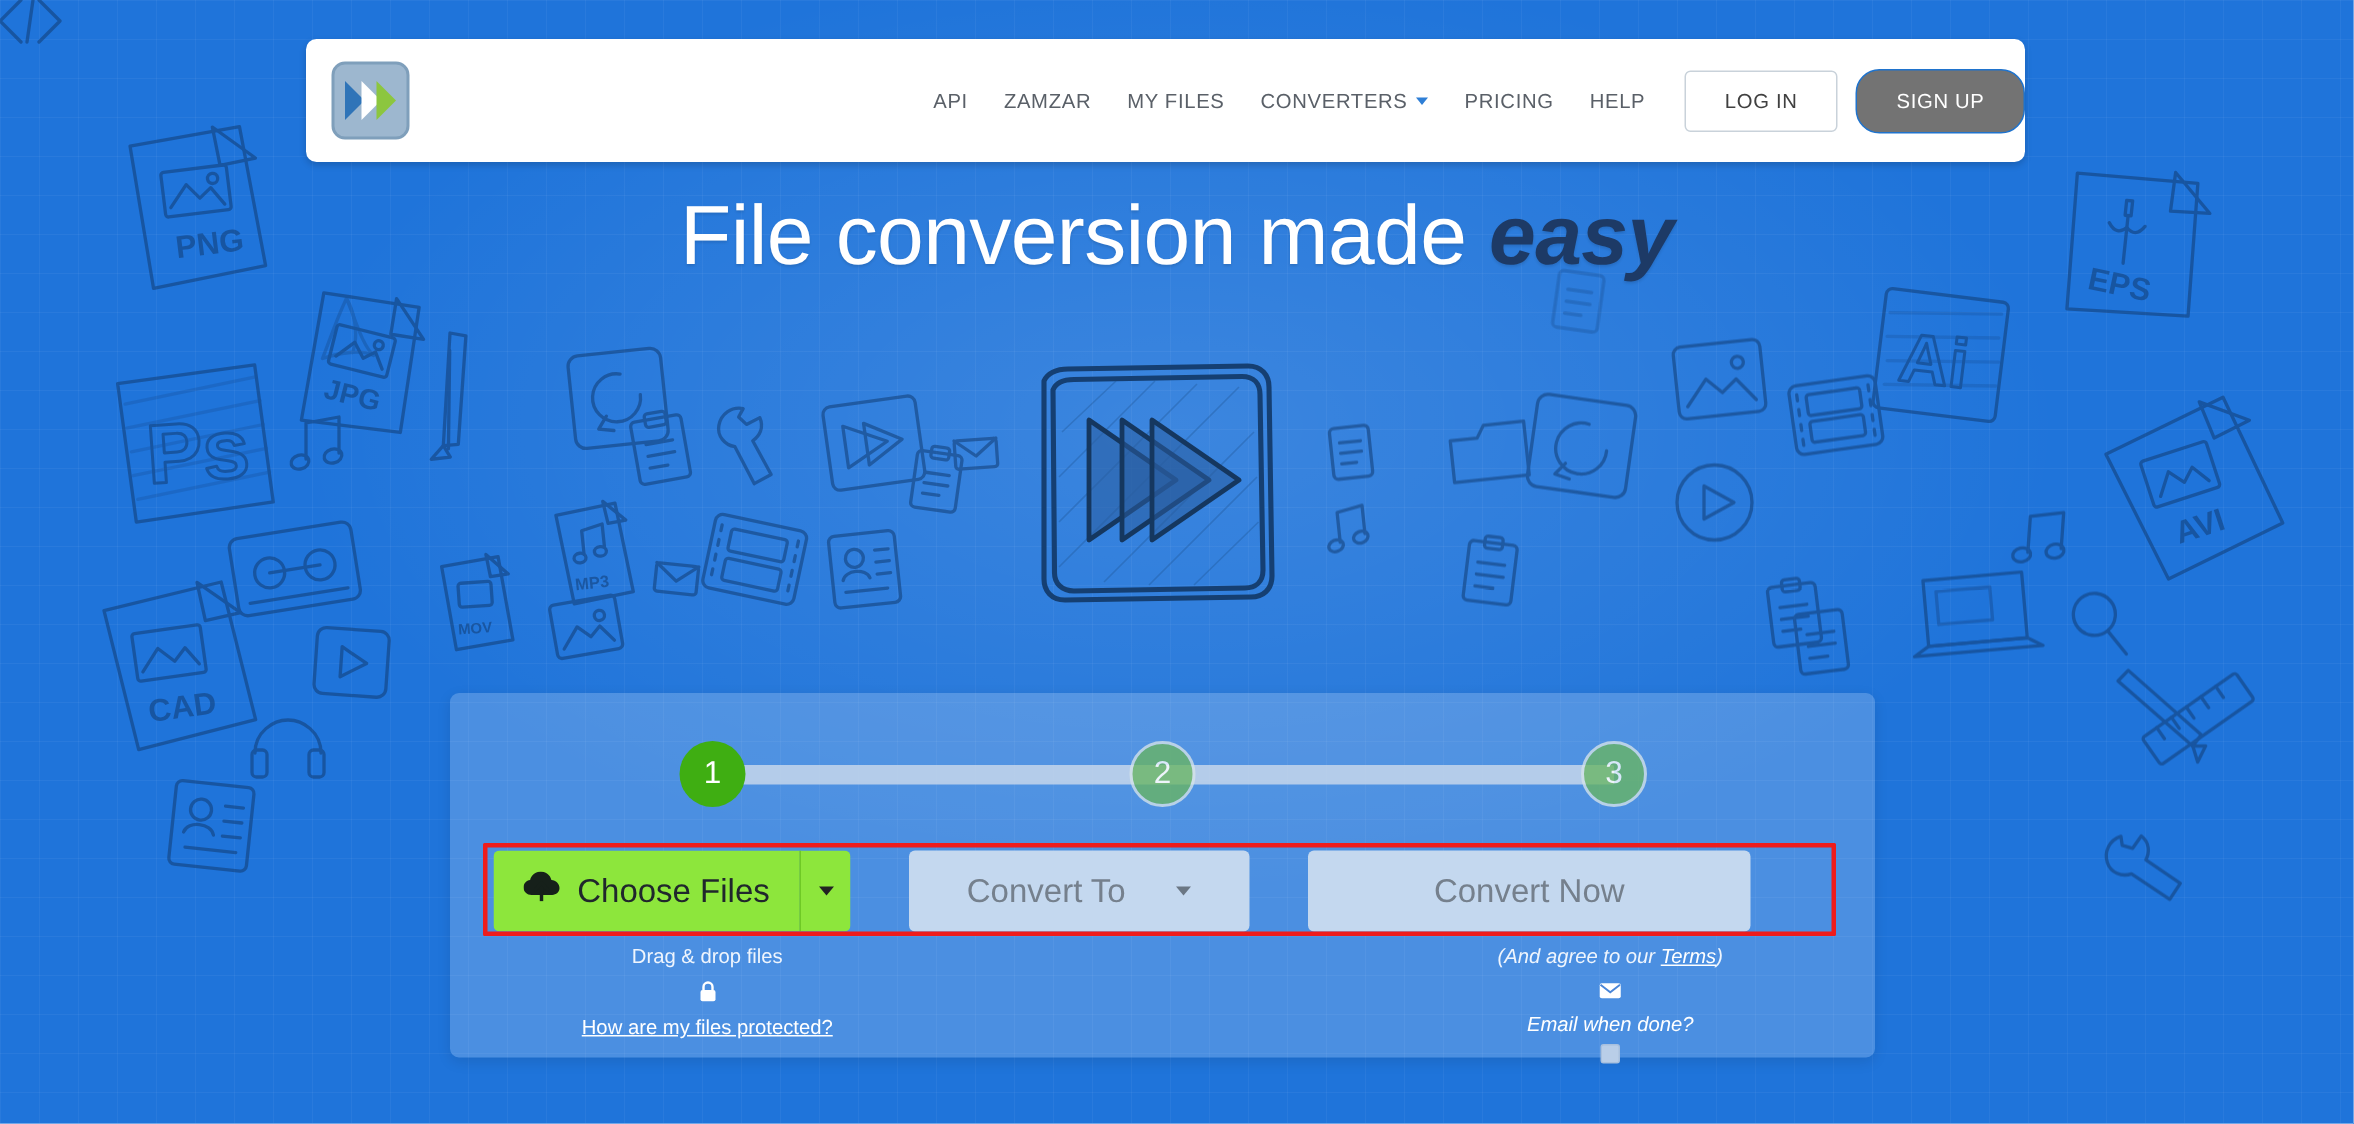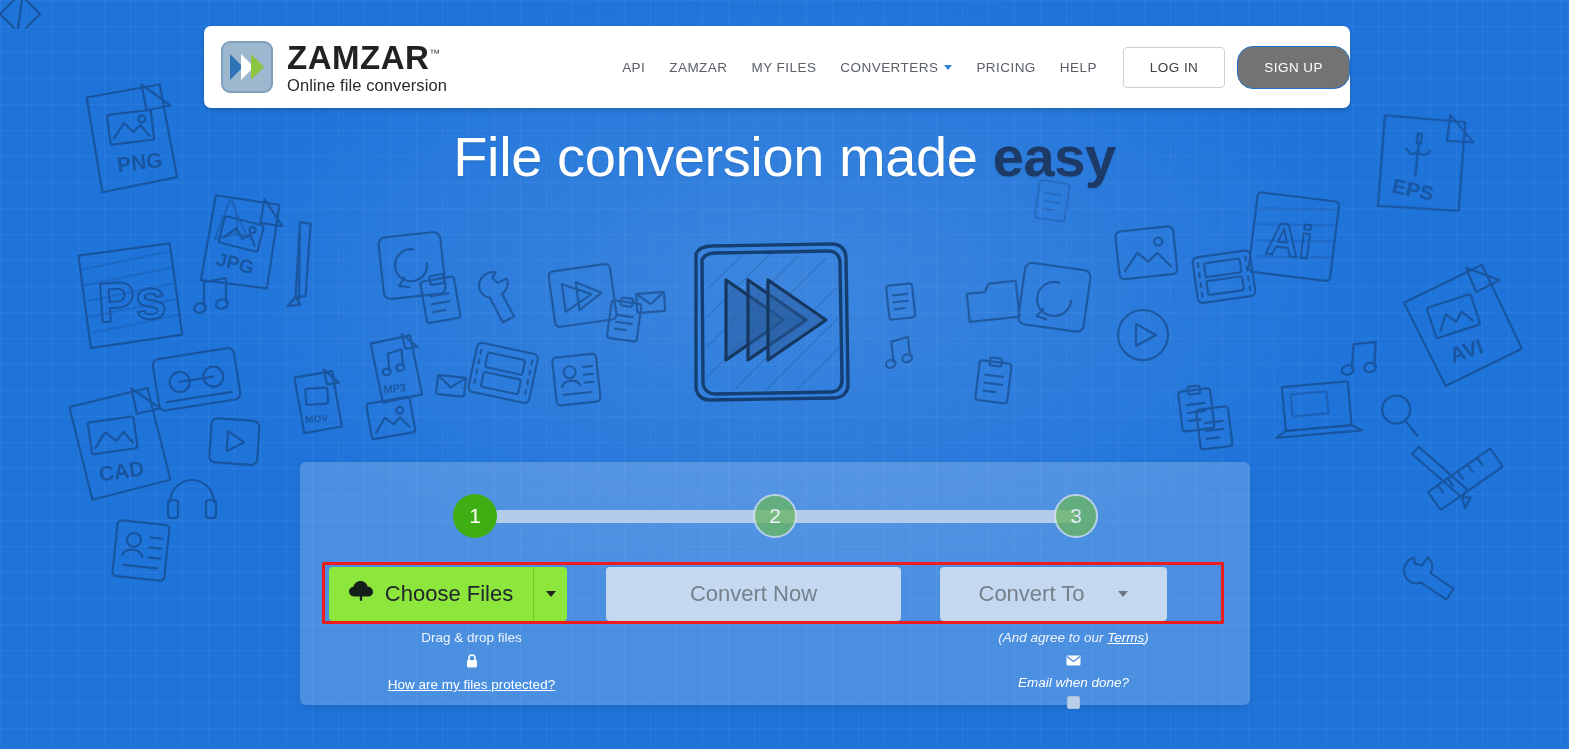--- a/index.html
+++ b/index.html
@@ -158,20 +158,21 @@
     font-size: 56px;
     font-weight: normal;
     color: #ffffff;
     letter-spacing: -0.4px;
     line-height: 1.05;
     text-shadow: 0 1px 2px rgba(0,0,0,0.12);
   }
   .hero h1 .accent {
     font-weight: bold;
     color: #1d3a66;
+    font-style: italic;
   }
   .hero .sub {
     margin-top: 14px;
     font-size: 16.5px;
     color: #eef4fd;
     letter-spacing: 0.1px;
   }
 
   
   .hero-graphic {
@@ -654,26 +655,20 @@
 
   <div class="header">
 
     <div class="brand">
       <div class="brand-mark">
         <svg width="36" height="30" viewBox="0 0 36 30" aria-hidden="true">
           <path d="M1 2 L14 15 L1 28 Z" fill="#2f74b8"></path>
           <path d="M12 2 L25 15 L12 28 Z" fill="#ffffff"></path>
           <path d="M22 2 L35 15 L22 28 Z" fill="#8cc63f"></path>
         </svg>
-      </div>
-      <div class="brand-text">
-        <div class="brand-name">
-          <span>ZAMZAR</span><span class="brand-tm">™</span>
-        </div>
-        <div class="brand-tag">Online file conversion</div>
       </div>
     </div>
 
     <div class="nav">
       <a class="nav-item">
           <span>API</span>
         </a>
       <a class="nav-item">
           <span>ZAMZAR</span>
         </a>
@@ -738,27 +733,27 @@
               <path d="M8 12 L12 7.6 L16 12" stroke="#16201a" stroke-width="2.3" fill="none" stroke-linecap="round" stroke-linejoin="round"></path>
             </svg>
           </span>
           <span>Choose Files</span>
         </button>
         <div class="choose-arrow">
           <span class="caret-dk"></span>
         </div>
       </div>
 
-      <button class="btn-disabled btn-convert-now">
-        <span>Convert Now</span>
-      </button>
-
       <button class="btn-disabled btn-convert-to">
         <span>Convert To</span>
         <span class="caret-gr"></span>
+      </button>
+
+      <button class="btn-disabled btn-convert-now">
+        <span>Convert Now</span>
       </button>
     </div>
 
     <div class="panel-foot-left">
       <div class="small-line">Drag &amp; drop files</div>
       <div class="foot-row">
         <span>
           <svg width="12" height="14" viewBox="0 0 12 14" aria-hidden="true">
             <path d="M3 6 L3 4 A3 3 0 0 1 9 4 L9 6" stroke="#ffffff" stroke-width="1.6" fill="none"></path>
             <rect x="1" y="6" width="10" height="7.5" rx="1.4" fill="#ffffff"></rect>

